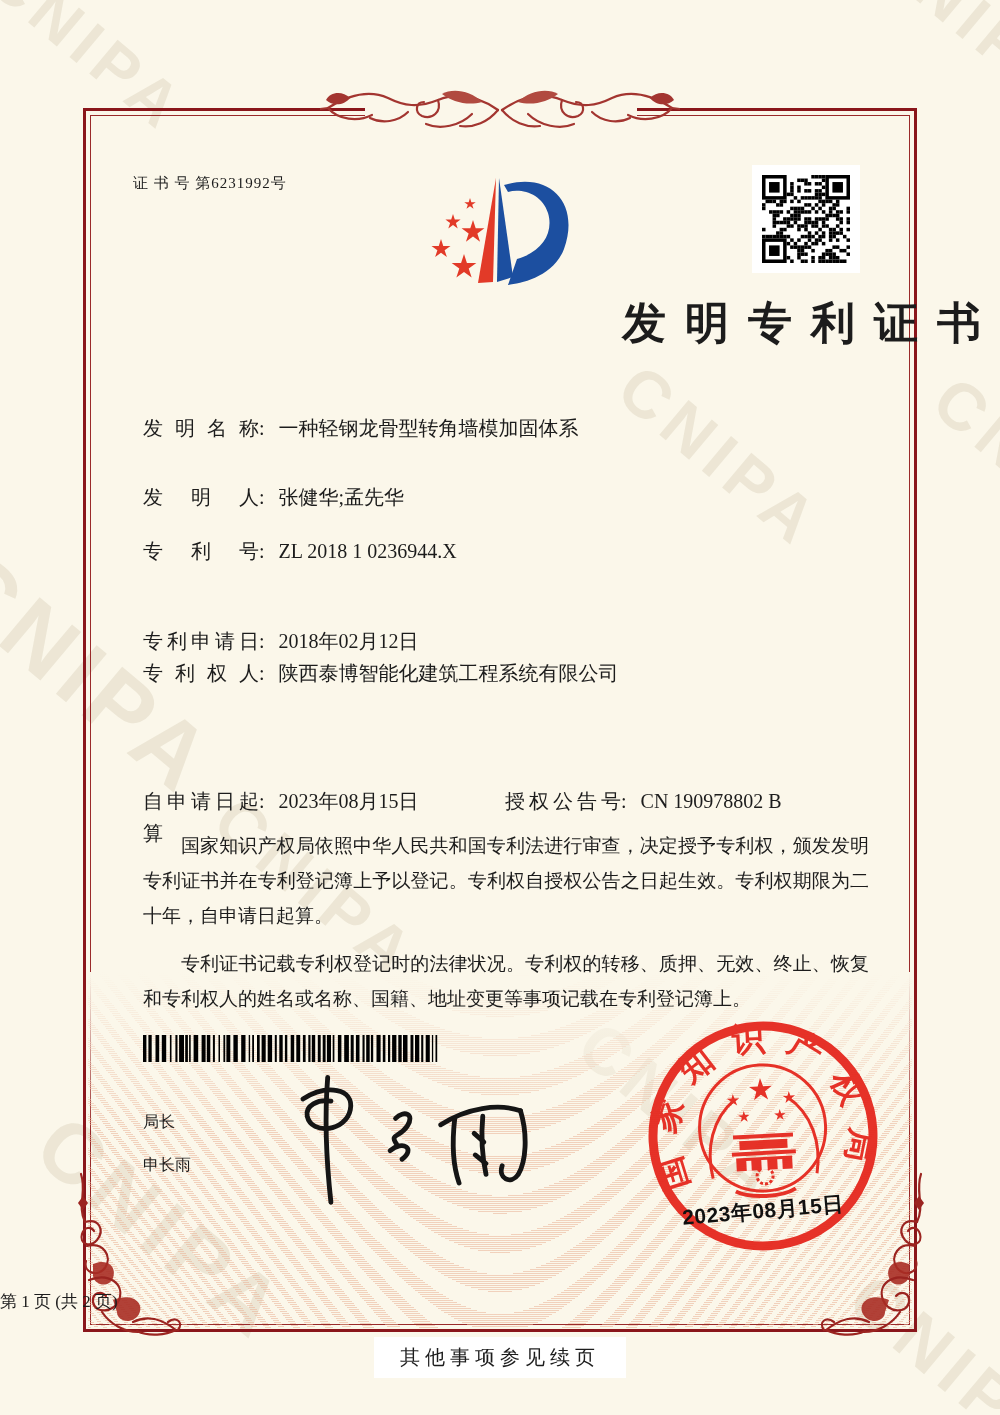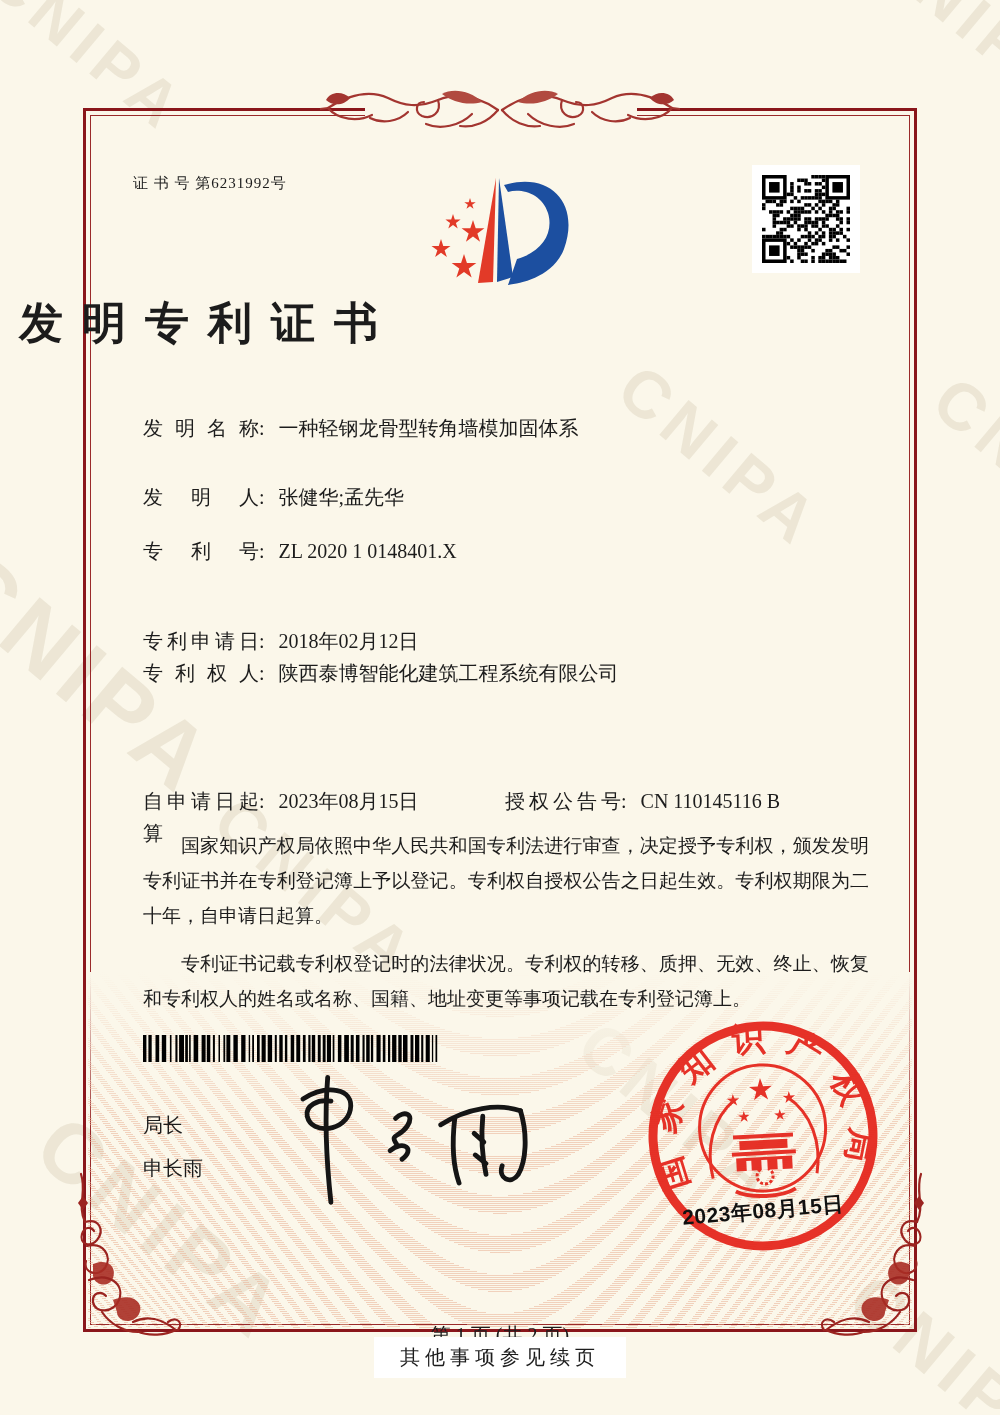--- a/index.html
+++ b/index.html
@@ -40,50 +40,50 @@
       repeating-radial-gradient(140% 95% at 50% 170%,
         rgba(233,178,150,0.55) 0px, rgba(233,178,150,0.55) 1.6px,
         rgba(233,178,150,0) 1.6px, rgba(233,178,150,0) 7px);
   }
   
   .cert-no{position:absolute; left:133px; top:174px; font-size:15px; letter-spacing:1px;}
   .logo{position:absolute; left:420px; top:163px; width:180px; height:135px;}
   .qr-box{position:absolute; left:752px; top:165px; width:108px; height:108px; background:#FFFFFF;}
   .qr-box svg{position:absolute; left:10px; top:10px;}
   .title{
-    position:absolute; left:0; right:0; top:294px; text-align:left;
+    position:absolute; left:0; right:0; top:294px; text-align:right;
     font-size:44px; font-weight:bold; letter-spacing:19px; text-indent:19px;
   }
   
   .frow{position:absolute; left:143px; font-size:20px; line-height:32px;}
   .flabel{
     display:inline-block; width:116px; text-align:justify; text-align-last:justify;
     vertical-align:top;
   }
   .fcolon{display:inline-block; vertical-align:top; margin-right:14px;}
   .fvalue{display:inline-block; vertical-align:top;}
   .fvalue-wrap{display:inline-block; vertical-align:top; width:520px; line-height:34px;}
   .frow2{position:absolute; left:505px; font-size:20px; line-height:32px;}
   
   .legal{
     position:absolute; left:143px; width:726px; font-size:19px; line-height:35px;
     text-align:justify;
   }
   .legal p{margin:0 0 13px 0; text-indent:2em;}
   
   .barcode{position:absolute; left:143px; top:1035px; width:298px; height:27px;}
-  .officer{position:absolute; left:143px; font-family:"Liberation Sans", sans-serif; font-size:20px;}
+  .officer{position:absolute; left:143px; font-family:"Liberation Sans", sans-serif; font-size:16px;}
   .signature{position:absolute; left:262px; top:1062px; width:280px; height:145px;}
   .seal{position:absolute; left:645px; top:1018px; width:236px; height:236px; transform:rotate(-3deg); opacity:0.95;}
   .seal-date{
     position:absolute; left:682px; top:1196px; width:180px;
     font-family:"Liberation Sans", sans-serif; font-weight:600; font-size:21px;
     color:#111; transform:rotate(-5deg); letter-spacing:0.5px;
   }
-  .page-num{position:absolute; left:0; right:0; top:1322px; text-align:center; font-size:20px;}
+  .page-num{position:absolute; left:0; right:0; top:1290px; text-align:left; font-size:17px;}
   .cont-note{
     position:absolute; left:50%; transform:translateX(-50%); top:1337px;
     background:#FFFFFF; padding:7px 26px; font-size:20px; letter-spacing:5px;
     white-space:nowrap;
   }
 </style>
 </head>
 <body>
 
 <div class="page">
@@ -404,33 +404,33 @@
 
   <div class="title">发明专利证书</div>
 
   <div class="frow" style="top:412px">
     <span class="flabel">发明名称</span><span class="fcolon">:</span><span class="fvalue">一种轻钢龙骨型转角墙模加固体系</span>
   </div>
   <div class="frow" style="top:481px">
     <span class="flabel">发明人</span><span class="fcolon">:</span><span class="fvalue">张健华;孟先华</span>
   </div>
   <div class="frow" style="top:535px">
-    <span class="flabel">专利号</span><span class="fcolon">:</span><span class="fvalue">ZL 2020 1 0148401.X</span>
+    <span class="flabel">专利号</span><span class="fcolon">:</span><span class="fvalue">ZL 2018 1 0236944.X</span>
   </div>
   <div class="frow" style="top:625px">
     <span class="flabel">专利申请日</span><span class="fcolon">:</span><span class="fvalue">2018年02月12日</span>
   </div>
   <div class="frow" style="top:657px">
     <span class="flabel">专利权人</span><span class="fcolon">:</span><span class="fvalue">陕西泰博智能化建筑工程系统有限公司</span>
   </div>
   <div class="frow" style="top:785px">
     <span class="flabel">自申请日起算</span><span class="fcolon">:</span><span class="fvalue">2023年08月15日</span>
   </div>
   <div class="frow2" style="top:785px">
-    <span class="flabel">授权公告号</span><span class="fcolon">:</span><span class="fvalue">CN 110145116 B</span>
+    <span class="flabel">授权公告号</span><span class="fcolon">:</span><span class="fvalue">CN 190978802 B</span>
   </div>
 
   <div class="legal" style="top:828px">
     <p>国家知识产权局依照中华人民共和国专利法进行审查，决定授予专利权，颁发发明专利证书并在专利登记簿上予以登记。专利权自授权公告之日起生效。专利权期限为二十年，自申请日起算。</p>
     <p>专利证书记载专利权登记时的法律状况。专利权的转移、质押、无效、终止、恢复和专利权人的姓名或名称、国籍、地址变更等事项记载在专利登记簿上。</p>
   </div>
 
   <svg id="barcode" class="barcode" viewBox="0 0 298 27" preserveAspectRatio="none">
       <rect x="0.0" y="0" width="3.4" height="27" fill="#000"></rect>
       <rect x="5.4" y="0" width="3.3" height="27" fill="#000"></rect>

